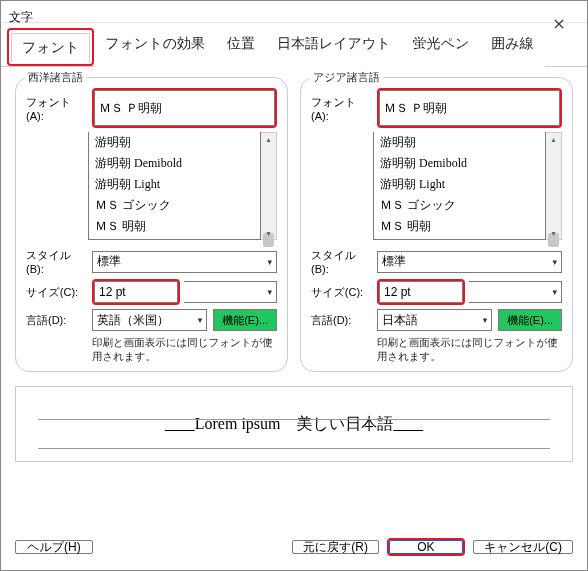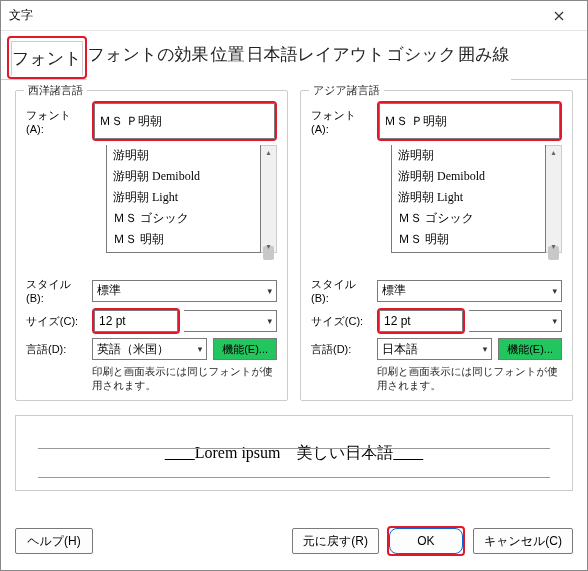--- a/index.html
+++ b/index.html
@@ -1,51 +1,51 @@
 <!DOCTYPE html>
 <html><head>
 <meta charset="utf-8">
 <style>
   * { box-sizing: border-box; }
   body { margin: 0; font-family: "Yu Gothic UI", "Meiryo UI", sans-serif; font-size: 11px; background: #fff; color: #000; }
   .dialog { width: 588px; height: 571px; border: 1px solid #888; display: flex; flex-direction: column; background: #fff; }
-  .titlebar { height: 30px; display: flex; align-items: center; padding: 0 8px; border-bottom: 1px solid #e5e5e5; }
+  .titlebar { height: 22px; display: flex; align-items: flex-start; padding: 8px 8px; border-bottom: 1px solid #e5e5e5; }
   .titlebar .title { flex: 1; font-size: 12px; }
   .titlebar .close { width: 40px; height: 30px; display: flex; align-items: center; justify-content: center; color: #444; cursor: default; }
   .tabs { display: flex; border-bottom: 1px solid #ccc; padding: 5px 6px 0 6px; gap: 0; }
-  .tab { padding: 5px 0; font-size: 17px; border: 1px solid transparent; border-bottom: none; cursor: default; position: relative; top: 1px; background: #fff; color: #222; }
+  .tab { padding: 5px 10px; font-size: 14px; border: 1px solid transparent; border-bottom: none; cursor: default; position: relative; top: 1px; background: #fff; color: #222; }
   .tab.active { border-color: #ccc; border-bottom: 1px solid #fff; }
   .body { flex: 1; padding: 10px 14px 8px 14px; display: flex; flex-direction: column; }
   .columns { display: flex; gap: 12px; }
-  .group { flex: 1; border: 1px solid #ccc; border-radius: 2px; padding: 10px 10px 8px 10px; position: relative; }
+  .group { flex: 1; border: 1px solid #ccc; border-radius: 14px; padding: 10px 10px 8px 10px; position: relative; }
   .group > .legend { position: absolute; top: -8px; left: 8px; background: #fff; padding: 0 4px; font-size: 11px; color: #222; }
   .row { display: flex; align-items: center; margin-bottom: 4px; gap: 6px; }
   .lbl { width: 60px; font-size: 11px; text-align: left; }
   .textbox { flex: 1; height: 36px; border: 1px solid #7a7a7a; padding: 1px 4px; font-size: 12px; font-family: "MS PMincho", serif; background: #fff; }
   .listbox { width: 100%; height: 108px; border: 1px solid #7a7a7a; overflow: hidden; font-size: 12px; background: #fff; }
   .listbox .item { padding: 2px 6px; font-family: "MS PMincho", "Yu Mincho", serif; white-space: nowrap; }
-  .listrow { display: flex; gap: 20px; align-items: flex-start; margin-bottom:24px; }
+  .listrow { display: flex; gap: 2px; align-items: flex-start; margin-bottom:8px; }
   .listrow .lbl { width: 60px; }
   .listwrap { flex: 1; display: flex; }
   .listwrap .listbox { flex: 1; border-top: none; }
   .scroll { width: 16px; border: 1px solid #ccc; border-left: none; background: #f0f0f0; position: relative; }
   .scroll .thumb { position: absolute; left: 2px; right: 2px; top: 88px; height: 14px; background: #c8c8c8; border-radius: 2px; }
   .scroll .arrow { height: 12px; display:flex; align-items:center; justify-content:center; font-size:8px; color:#666;}
   .scroll .track { position:absolute; top:12px; bottom:12px; left:0; right:0;}
   .select { flex: 1; height: 22px; border: 1px solid #7a7a7a; background: #fff; display: flex; align-items: center; padding: 0 4px; justify-content: space-between; font-size: 12px; }
   .select .caret { font-size: 9px; color: #333; }
   .btn-s { height: 22px; border: 1px solid #7a7a7a; background: #22c55e; padding: 0 8px; font-size: 11px; display: flex; align-items: center; cursor: default; }
   .note { font-size: 10.5px; color: #222; margin: 4px 0 0 66px; line-height: 1.35; }
   .preview { margin-top: 14px; border: 1px solid #ccc; height: 76px; display: flex; align-items: center; justify-content: center; position: relative; padding: 0 30px; }
   .preview .baseline { position: absolute; left: 22px; right: 22px; height: 30px; border-top:1px solid #999; border-bottom:1px solid #999; top: 32px; pointer-events:none; }
   .preview .sample { font-family: "MS PMincho", "Yu Mincho", serif; font-size: 16px; }
   .preview .uline { text-decoration: underline; }
   .footer { display: flex; padding: 10px 14px 14px 14px; align-items: center; gap: 8px; }
   .footer .spacer { flex: 1; }
-  .btn { min-width: 78px; height: 26px; border: 1px solid #7a7a7a; background: #fdfdfd; font-size: 12px; display: flex; align-items: center; justify-content: center; cursor: default; border-radius: 2px; padding: 0 10px; }
+  .btn { min-width: 78px; height: 14px; border: 1px solid #7a7a7a; background: #fdfdfd; font-size: 12px; display: flex; align-items: center; justify-content: center; cursor: default; border-radius: 2px; padding: 0 10px; }
   .btn.primary { border-color: #0a64d2; }
   .tab-hl { border: 2.5px solid #e1172a; border-radius: 4px; padding: 2px; display:inline-flex; }
   .fontinput-wrap { flex:1; }
   .fontinput-wrap .textbox { width:100%; }
   .red-frame { border:2.5px solid #e1172a; border-radius:4px; display:inline-block; padding:0; }
 </style>
 </head>
 <body>
 
 <div class="dialog">
@@ -59,21 +59,21 @@
     </div>
   </div>
 
   <div class="tabs">
     <span class="tab-hl">
       <div class="tab active">フォント</div>
     </span>
     <div class="tab">フォントの効果</div>
     <div class="tab">位置</div>
     <div class="tab">日本語レイアウト</div>
-    <div class="tab">ゴシック</div>
+    <div class="tab">蛍光ペン</div>
     <div class="tab">囲み線</div>
   </div>
 
   <div class="body">
     <div class="columns">
 
       <div class="group">
         <div class="legend">西洋諸言語</div>
 
         <div class="row">
@@ -207,18 +207,18 @@
       <div class="baseline"></div>
       <span class="sample"><span class="uline" style="letter-spacing:6px;">&nbsp;&nbsp;&nbsp;</span><span>Lorem ipsum　美しい日本語</span><span class="uline" style="letter-spacing:6px;">&nbsp;&nbsp;&nbsp;</span></span>
     </div>
   </div>
 
   <div class="footer">
     <div class="btn">ヘルプ(H)</div>
     <div class="spacer"></div>
     <div class="btn">元に戻す(R)</div>
     <span class="red-frame">
-      <div class="btn primary" style="min-width:74px;border-radius:8px;">OK</div>
+      <div class="btn primary" style="min-width:74px;">OK</div>
     </span>
     <div class="btn">キャンセル(C)</div>
   </div>
 
 </div>
 
 </body></html>

